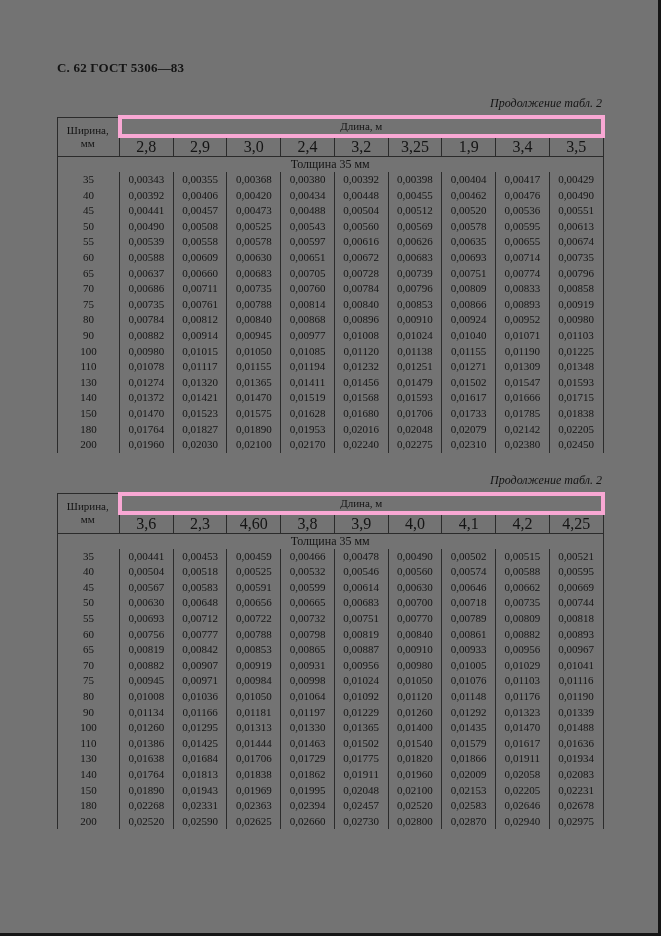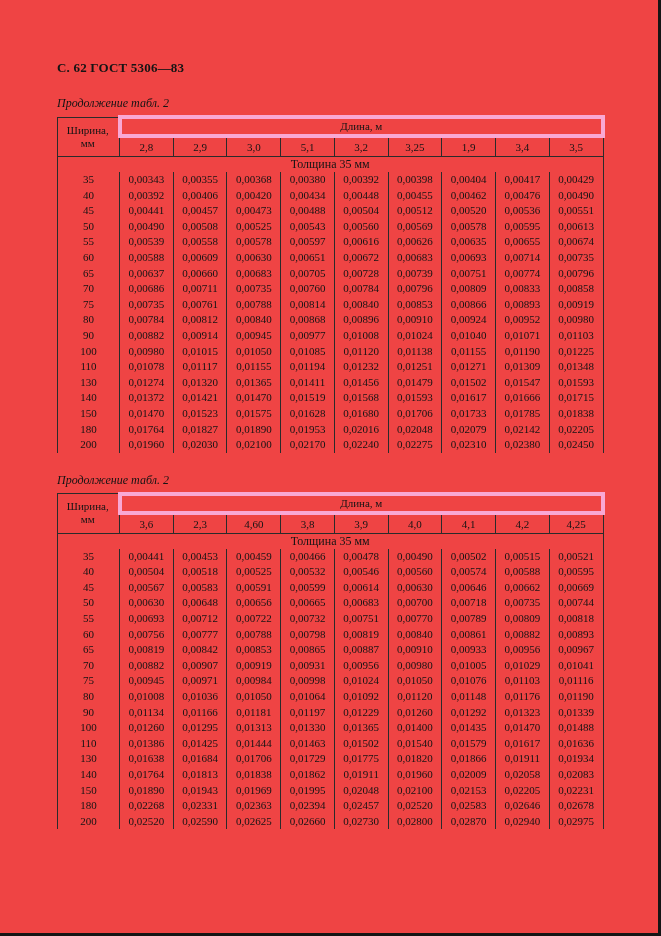--- a/index.html
+++ b/index.html
@@ -5,38 +5,39 @@
   html, body {
     margin: 0;
     padding: 0;
     background: #ffffff;
   }
   .page {
     position: relative;
     width: 661px;
     height: 936px;
     box-sizing: border-box;
-    background: #ef4444;
+    background: #737373;
     border-right: 3px solid #151515;
     border-bottom: 3px solid #151515;
     font-family: "Liberation Serif", "DejaVu Serif", serif;
     color: #141414;
     overflow: hidden;
   }
   .inner {
     padding: 60px 56px 0 57px;
   }
   .doc-header {
     font-weight: bold;
     font-size: 13px;
     letter-spacing: 0.2px;
   }
   .table-block { margin-top: 20px; }
   .continuation {
     margin: 0 0 4px 0;
+    text-align: right;
     font-style: italic;
     font-size: 12px;
   }
   table.gost-table {
     border-collapse: collapse;
     table-layout: fixed;
     width: 548px;
   }
   table.gost-table th,
   table.gost-table td {
@@ -52,21 +53,21 @@
     padding: 2px 0;
   }
   .len-head {
     border: 4px solid #f9a8d4;
     font-size: 11px;
     line-height: 13px;
     height: 15px;
   }
   .col-row td {
     border: 1px solid #2b2b2b;
-    font-size: 11px;
+    font-size: 16px;
     height: 18px;
   }
   .section-row td {
     border-left: 1px solid #2b2b2b;
     border-right: 1px solid #2b2b2b;
     font-weight: bold;
     font-size: 12px;
     padding: 5px 0 6px 0;
     margin-top: 7px;
   }
@@ -106,21 +107,21 @@
             <th class="w-head" rowspan="2">
               <span>Ширина,</span><br>
               <span>мм</span>
             </th>
             <th class="len-head" colspan="9">Длина,  м</th>
           </tr>
           <tr class="col-row">
               <td>2,8</td>
               <td>2,9</td>
               <td>3,0</td>
-              <td>5,1</td>
+              <td>2,4</td>
               <td>3,2</td>
               <td>3,25</td>
               <td>1,9</td>
               <td>3,4</td>
               <td>3,5</td>
             </tr>
         </thead>
         <tbody>
           <tr class="section-row">
             <td colspan="10">Толщина 35 мм</td>

